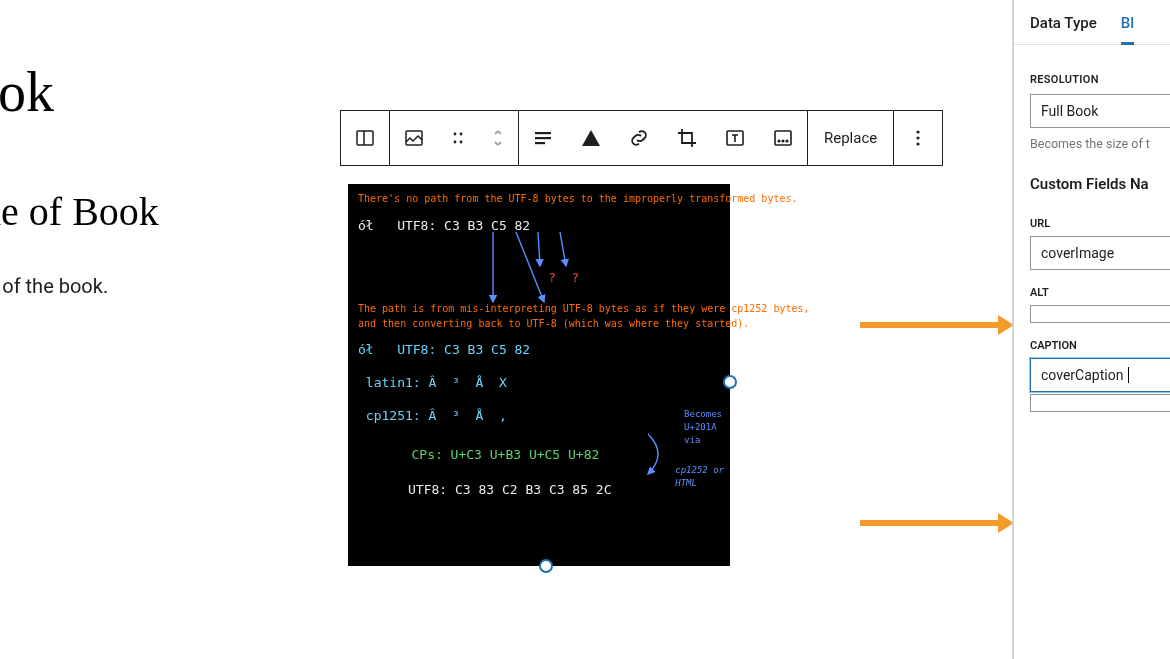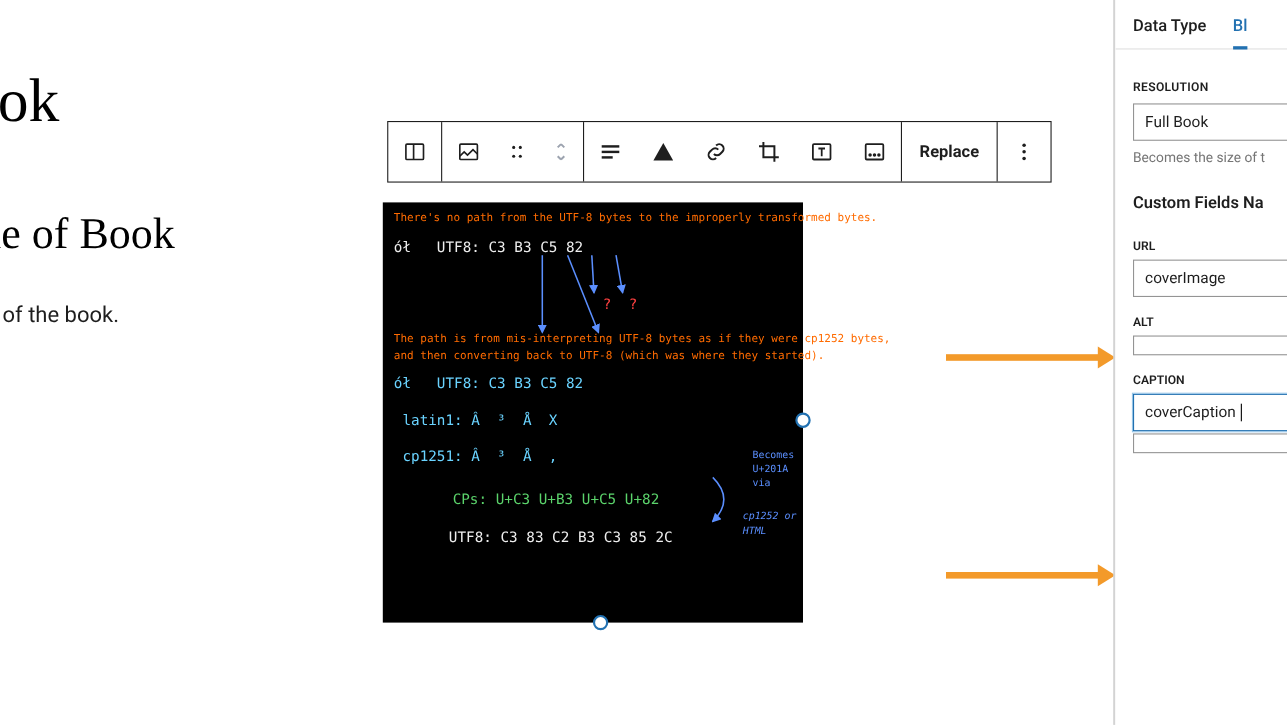--- a/index.html
+++ b/index.html
@@ -35,26 +35,25 @@
   }
   .page-summary {
     font-size: 20px;
     color: #1e1e1e;
     position: absolute;
     left: -30px; top: 274px;
   }
   
   .block-toolbar {
     position: absolute;
-    left: 352px; top: 110px;
+    left: 340px; top: 110px;
     display: flex;
     background: #fff;
     border: 1px solid #1e1e1e;
     height: 56px;
-    font-weight: bold;
   }
   .toolbar-group {
     display: flex;
     align-items: center;
     border-right: 1px solid #1e1e1e;
   }
   .toolbar-group:last-child { border-right: none; }
   .toolbar-btn {
     width: 48px; height: 54px;
     display: flex;

